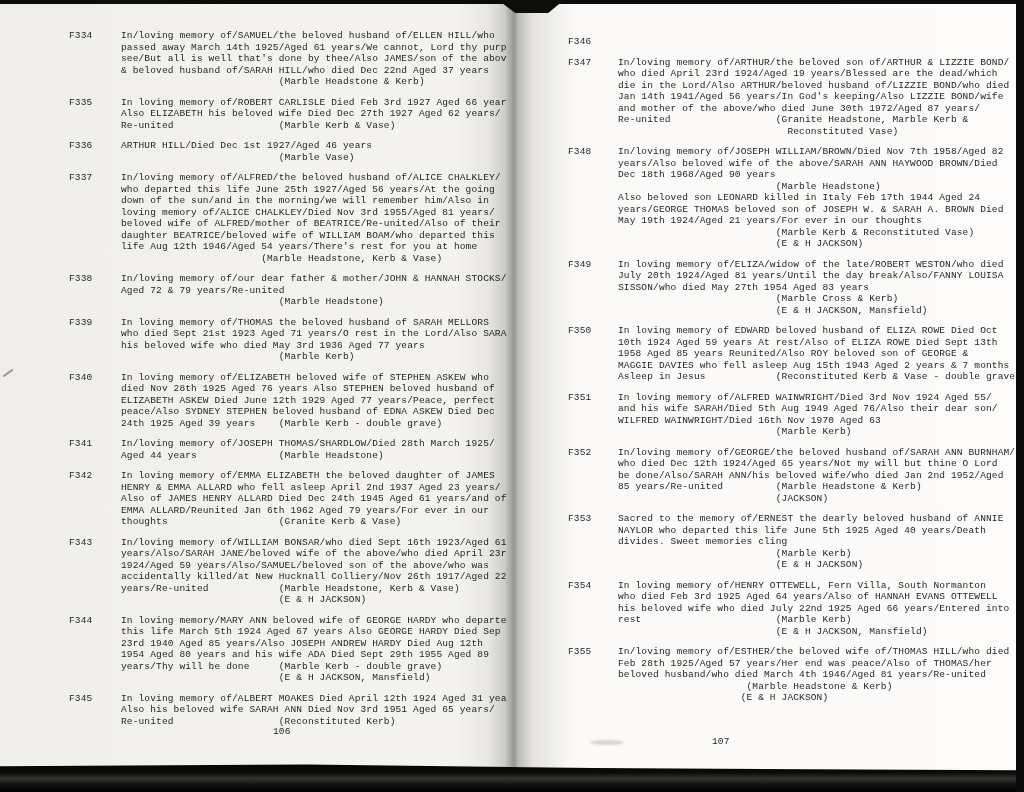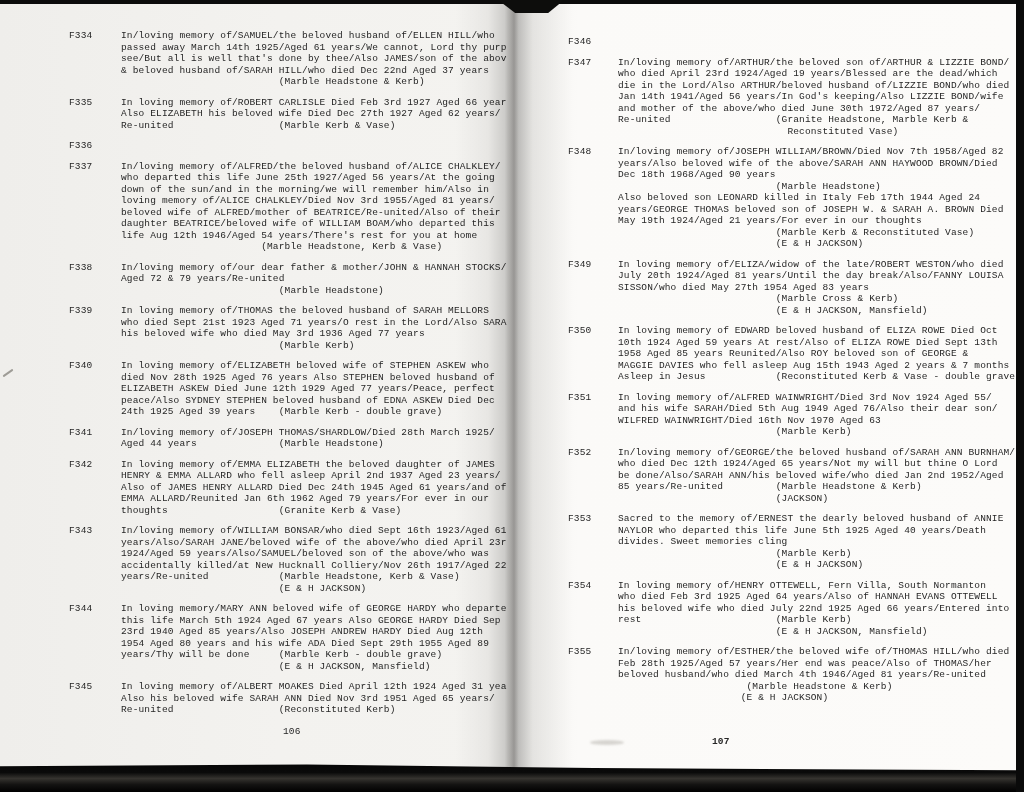--- a/index.html
+++ b/index.html
@@ -66,22 +66,22 @@
   .page-right .entry-id{width:50px;flex:0 0 50px;}
   .entry-text{
     margin:0;font-family:inherit;
     font-size:9.5px;line-height:11.5px;letter-spacing:.14px;
     color:#262626;white-space:pre;
   }
   .page-number{
     position:absolute;font-size:9.5px;line-height:11.5px;
     letter-spacing:.14px;color:#262626;
   }
-  .page-number-left{left:283px;top:726px;}
-  .page-number-right{left:712px;top:736px;font-weight:bold;}
+  .page-number-left{left:273px;top:726px;}
+  .page-number-right{left:712px;top:736px;}
 </style>
 </head>
 <body>
 
 <div class="scan">
 
   <div class="page page-left">
     <div class="entries" id="left-entries">
   <div class="entry">
     <div class="entry-id">F334</div>
@@ -94,20 +94,22 @@
 
   <div class="entry">
     <div class="entry-id">F335</div>
     <pre class="entry-text">In loving memory of/ROBERT CARLISLE Died Feb 3rd 1927 Aged 66 years/
 Also ELIZABETH his beloved wife Died Dec 27th 1927 Aged 62 years/
 Re-united                  (Marble Kerb &amp; Vase)</pre>
   </div>
 
   <div class="entry">
     <div class="entry-id">F336</div>
+    <pre class="entry-text">ARTHUR HILL/Died Dec 1st 1927/Aged 46 years
+                           (Marble Vase)</pre>
   </div>
 
   <div class="entry">
     <div class="entry-id">F337</div>
     <pre class="entry-text">In/loving memory of/ALFRED/the beloved husband of/ALICE CHALKLEY/
 who departed this life June 25th 1927/Aged 56 years/At the going
 down of the sun/and in the morning/we will remember him/Also in
 loving memory of/ALICE CHALKLEY/Died Nov 3rd 1955/Aged 81 years/
 beloved wife of ALFRED/mother of BEATRICE/Re-united/Also of their
 daughter BEATRICE/beloved wife of WILLIAM BOAM/who departed this

